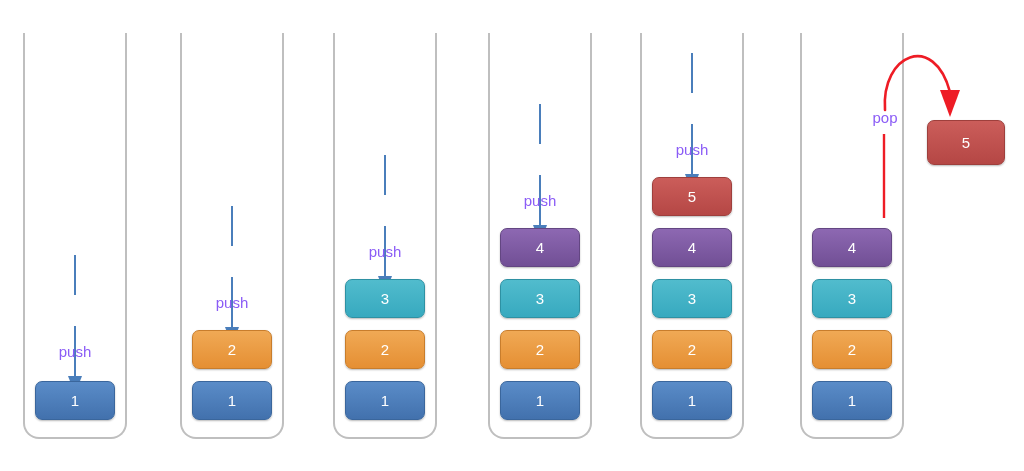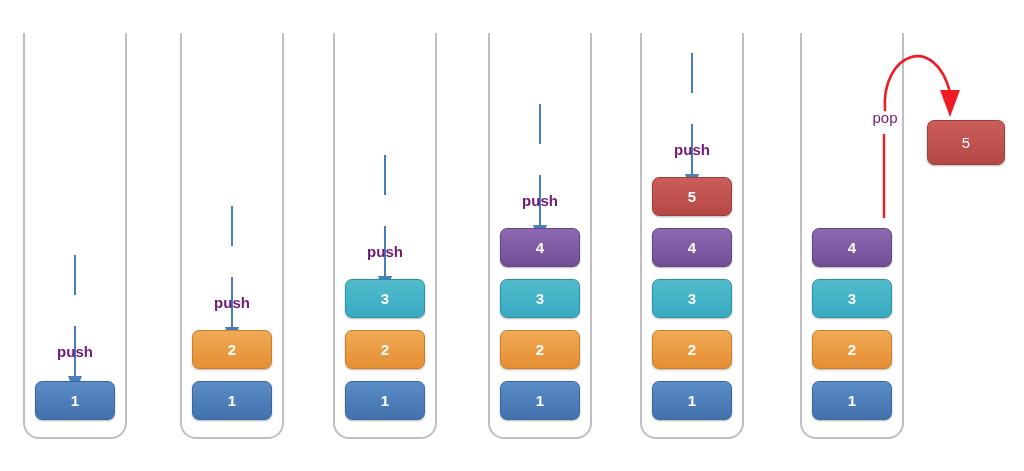--- a/index.html
+++ b/index.html
@@ -15,21 +15,20 @@
     position: relative;
     width: 1024px;
     height: 471px;
     background: #ffffff;
     overflow: hidden;
   }
 
   
   .panel {
     position: absolute;
-    font-weight: bold;
   }
   .tube {
     position: absolute;
     left: 0;
     top: 0;
     width: 100%;
     height: 100%;
     box-sizing: border-box;
     border-left: 2px solid #bfbfbf;
     border-right: 2px solid #bfbfbf;
@@ -65,21 +64,21 @@
   
   .arrow-svg {
     position: absolute;
     overflow: visible;
     pointer-events: none;
   }
   .op-label {
     position: absolute;
     font-family: "Liberation Sans", sans-serif;
     font-size: 15px;
-    color: #701a75;
+    color: #8b5cf6;
     white-space: nowrap;
     text-align: center;
     line-height: 1;
   }
 </style>
 </head>
 <body>
 
 <div id="diagram">
 

